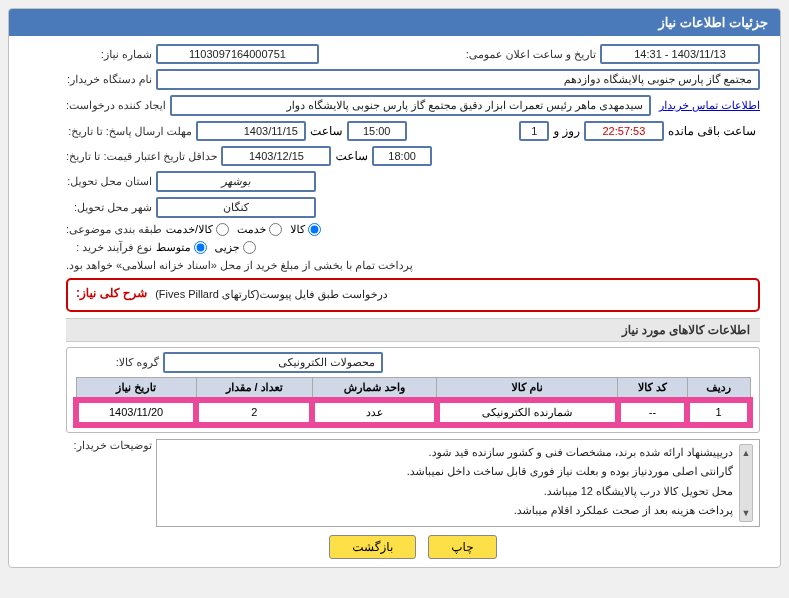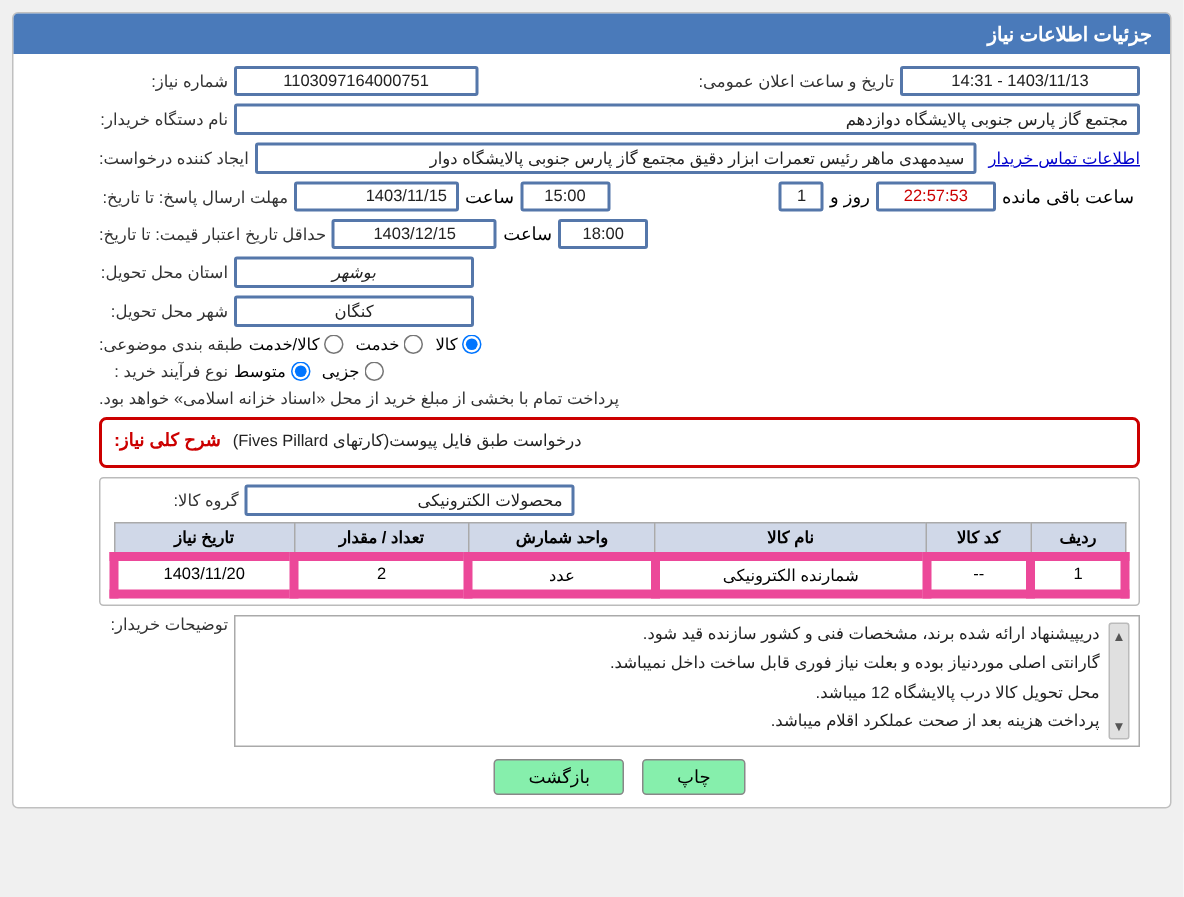--- a/index.html
+++ b/index.html
@@ -166,21 +166,21 @@
       justify-content: center;
       gap: 12px;
       margin-top: 8px;
     }
     .btn {
       padding: 4px 22px;
       font-size: 12px;
       border-radius: 3px;
       cursor: pointer;
       border: 1px solid #888;
-      background: #86efac;
+      background: #fde047;
       font-family: Tahoma, Arial, sans-serif;
     }
     .group-kala-row {
       display: flex;
       flex-direction: row-reverse;
       align-items: center;
       margin-bottom: 4px;
     }
     .kala-info-section {
       border: 1px solid #bbb;
@@ -285,20 +285,21 @@
         <span style="font-size:11px; color:#333;">پرداخت تمام با بخشی از مبلغ خرید از محل «اسناد خزانه اسلامی» خواهد بود.</span>
       </div>
 
       <div class="sharh-panel">
         <div style="display:flex; flex-direction:row-reverse; align-items:flex-start; gap:8px;">
           <span class="sharh-label">شرح کلی نیاز:</span>
           <div class="sharh-value">درخواست طبق فایل پیوست(کارتهای Fives Pillard)</div>
         </div>
       </div>
 
+      <div class="section-title">اطلاعات کالاهای مورد نیاز</div>
 
       <div class="kala-info-section">
 
         <div class="group-kala-row">
           <span class="form-label">گروه کالا:</span>
           <div class="form-value blue-border" style="max-width:220px;">محصولات الکترونیکی</div>
         </div>
 
         <table class="data-table">
           <thead>

